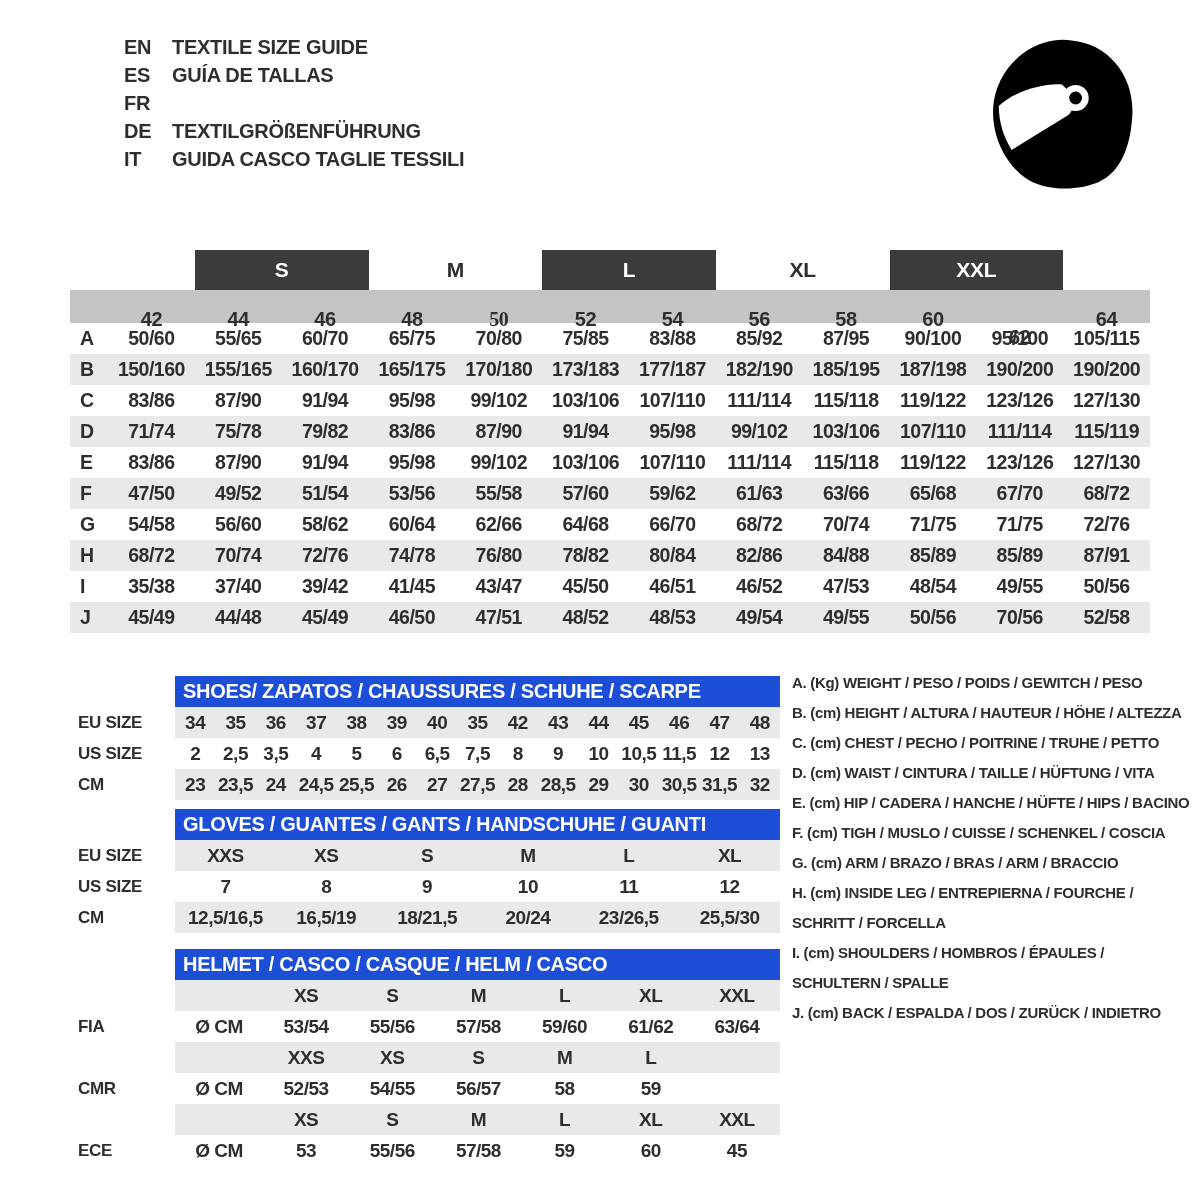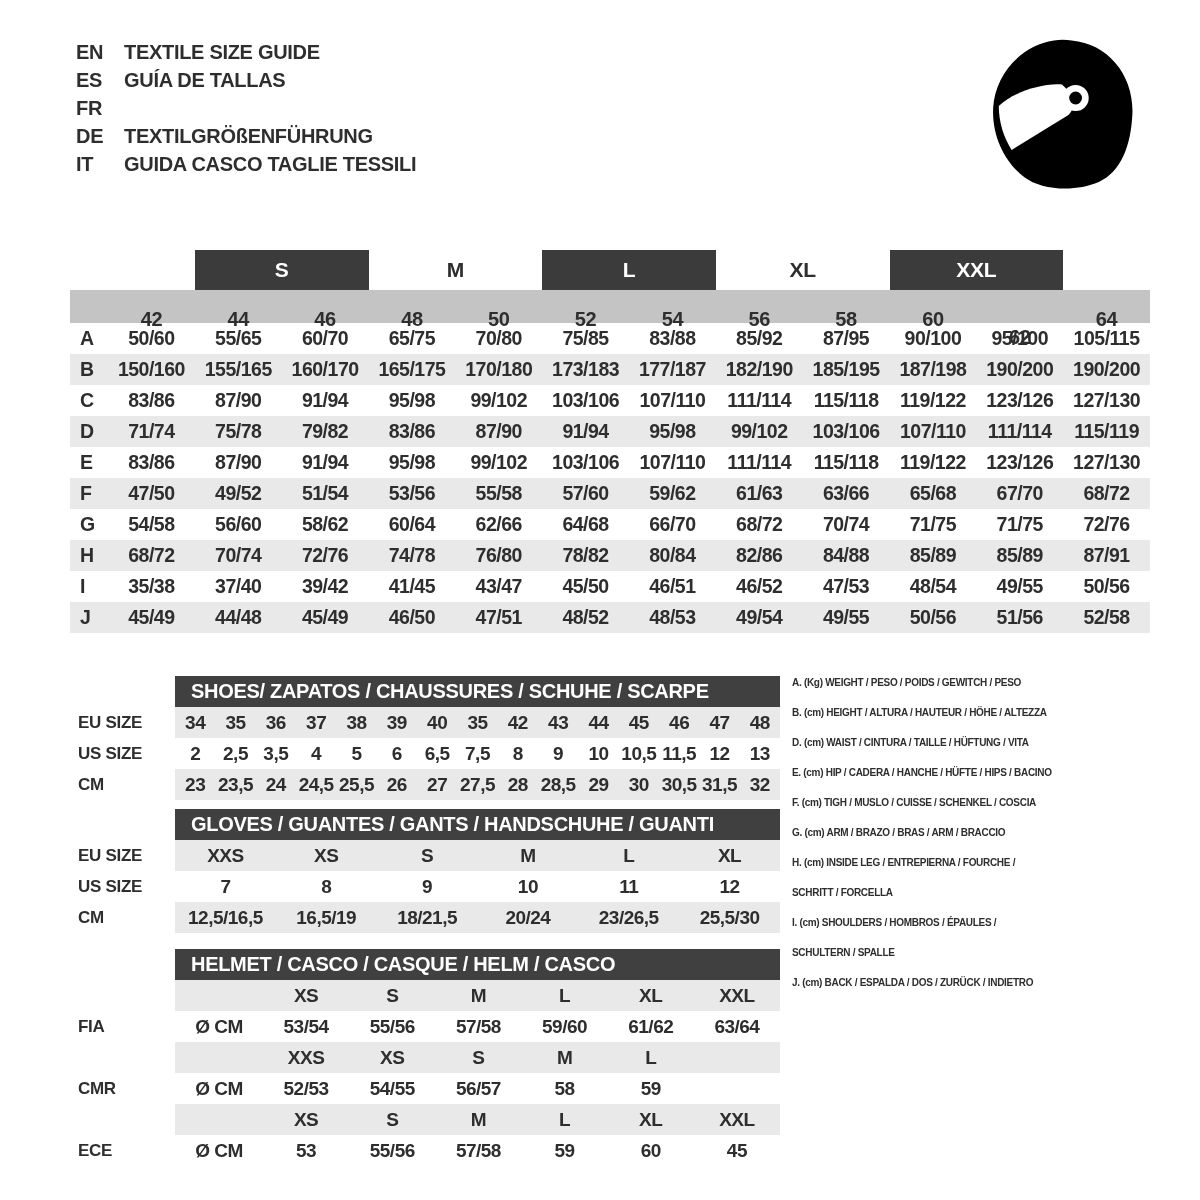--- a/index.html
+++ b/index.html
@@ -5,21 +5,21 @@
   * { margin:0; padding:0; box-sizing:border-box; }
   html, body { background:#ffffff; }
   .page {
     position:relative; width:1200px; height:1200px; background:#ffffff;
     font-family:"Liberation Sans", sans-serif; font-weight:bold; color:#2e2e2e;
     overflow:hidden;
   }
 
   
   #langs { position:absolute; left:76px; top:36px; }
-  .lang-row { display:flex; height:28px; align-items:flex-end; font-size:20px; letter-spacing:-0.3px; }
+  .lang-row { display:flex; height:28px; align-items:flex-start; font-size:20px; letter-spacing:-0.3px;margin-left:48px; }
   .lang-code { width:48px; flex:none; }
 
   
   #helmet-icon { position:absolute; left:982px; top:34px; width:160px; height:160px; }
 
   
   #main-table { position:absolute; left:70px; top:250px; width:1080px; }
   .mt-grid { display:grid; grid-template-columns:38px repeat(12, 1fr); }
   #mt-header { height:40px; }
   .size-group { display:flex; align-items:center; justify-content:center; font-size:21px; letter-spacing:-0.3px; }
@@ -32,31 +32,31 @@
   .val-cell { display:flex; align-items:center; justify-content:center; font-size:19.5px; letter-spacing:-0.5px; white-space:nowrap; }
 
   
   #sections { position:absolute; left:78px; top:676px; width:702px; }
   .section { display:flex; }
   .sec-gloves { margin-top:9px; }
   .sec-helmet { margin-top:16px; }
   .side-col { width:97px; flex:none; }
   .side-cell { height:31px; display:flex; align-items:center; font-size:17px; letter-spacing:-0.3px; }
   .sec-table { flex:1; }
-  .sec-title { height:31px; background:#404040; color:#ffffff; display:flex; align-items:center; padding-left:16px; font-size:20px; letter-spacing:-0.3px; white-space:nowrap;text-align:right; }
+  .sec-title { height:31px; background:#1d4ed8; color:#ffffff; display:flex; align-items:center; padding-left:8px; font-size:20px; letter-spacing:-0.3px; white-space:nowrap;text-align:right; }
   .sec-row { display:grid; height:31px; }
   .sec-row.shaded { background:#e9e9e9; }
   .cols-15 { grid-template-columns:repeat(15, 1fr); }
   .cols-6  { grid-template-columns:repeat(6, 1fr); }
   .cols-7  { grid-template-columns:88px repeat(6, 1fr); }
   .sec-cell { display:flex; align-items:center; justify-content:center; font-size:19px; letter-spacing:-0.5px; white-space:nowrap; }
 
   
   #legend { position:absolute; left:792px; top:668px; width:406px; }
-  .legend-line { font-size:10px; line-height:30px; letter-spacing:-0.3px; white-space:nowrap; }
+  .legend-line { font-size:15px; line-height:30px; letter-spacing:-0.3px; white-space:nowrap; }
 </style>
 </head>
 <body>
 
 <div class="page">
 
   <div id="langs">
       <div class="lang-row">
         <span class="lang-code">EN</span>
         <span class="lang-label">TEXTILE SIZE GUIDE</span>
@@ -91,21 +91,21 @@
         <div class="size-group" style="grid-column: 5 / span 2;">M</div>
         <div class="size-group boxed" style="grid-column: 7 / span 2;">L</div>
         <div class="size-group" style="grid-column: 9 / span 2;">XL</div>
         <div class="size-group boxed" style="grid-column: 11 / span 2;">XXL</div>
       </div>
     <div id="mt-numbers" class="mt-grid">
         <div class="num-cell" style="grid-column: 2;">42</div>
         <div class="num-cell" style="grid-column: 3;">44</div>
         <div class="num-cell" style="grid-column: 4;">46</div>
         <div class="num-cell" style="grid-column: 5;">48</div>
-        <div class="num-cell" style="grid-column: 6;">50</div>
+        <div class="num-cell" style="grid-column: 6; font-family: Liberation Serif, serif;">50</div>
         <div class="num-cell" style="grid-column: 7;">52</div>
         <div class="num-cell" style="grid-column: 8;">54</div>
         <div class="num-cell" style="grid-column: 9;">56</div>
         <div class="num-cell" style="grid-column: 10;">58</div>
         <div class="num-cell" style="grid-column: 11;">60</div>
         <div class="num-cell" style="grid-column: 12; margin-top: 36px;">62</div>
         <div class="num-cell" style="grid-column: 13;">64</div>
       </div>
     <div id="mt-body">
         <div class="mt-grid mt-row">
@@ -248,21 +248,21 @@
           <div class="val-cell">45/49</div>
           <div class="val-cell">44/48</div>
           <div class="val-cell">45/49</div>
           <div class="val-cell">46/50</div>
           <div class="val-cell">47/51</div>
           <div class="val-cell">48/52</div>
           <div class="val-cell">48/53</div>
           <div class="val-cell">49/54</div>
           <div class="val-cell">49/55</div>
           <div class="val-cell">50/56</div>
-          <div class="val-cell">51/56</div>
+          <div class="val-cell">70/56</div>
           <div class="val-cell">52/58</div>
         </div>
       </div>
   </div>
 
   <div id="sections">
       <section class="section sec-shoes">
         <div class="side-col">
           <div class="side-cell"></div>
           <div class="side-cell">EU SIZE</div>
@@ -430,20 +430,23 @@
     </div>
 
   <div id="legend">
       <div class="legend-item">
         <div class="legend-line">A. (Kg) WEIGHT / PESO / POIDS / GEWITCH / PESO</div>
       </div>
       <div class="legend-item">
         <div class="legend-line">B. (cm) HEIGHT / ALTURA / HAUTEUR / HÖHE / ALTEZZA</div>
       </div>
       <div class="legend-item">
+        <div class="legend-line">C. (cm) CHEST / PECHO / POITRINE / TRUHE / PETTO</div>
+      </div>
+      <div class="legend-item">
         <div class="legend-line">D. (cm) WAIST / CINTURA / TAILLE / HÜFTUNG / VITA</div>
       </div>
       <div class="legend-item">
         <div class="legend-line">E. (cm) HIP / CADERA / HANCHE / HÜFTE / HIPS / BACINO</div>
       </div>
       <div class="legend-item">
         <div class="legend-line">F. (cm) TIGH / MUSLO / CUISSE / SCHENKEL / COSCIA</div>
       </div>
       <div class="legend-item">
         <div class="legend-line">G. (cm) ARM / BRAZO / BRAS / ARM / BRACCIO</div>

